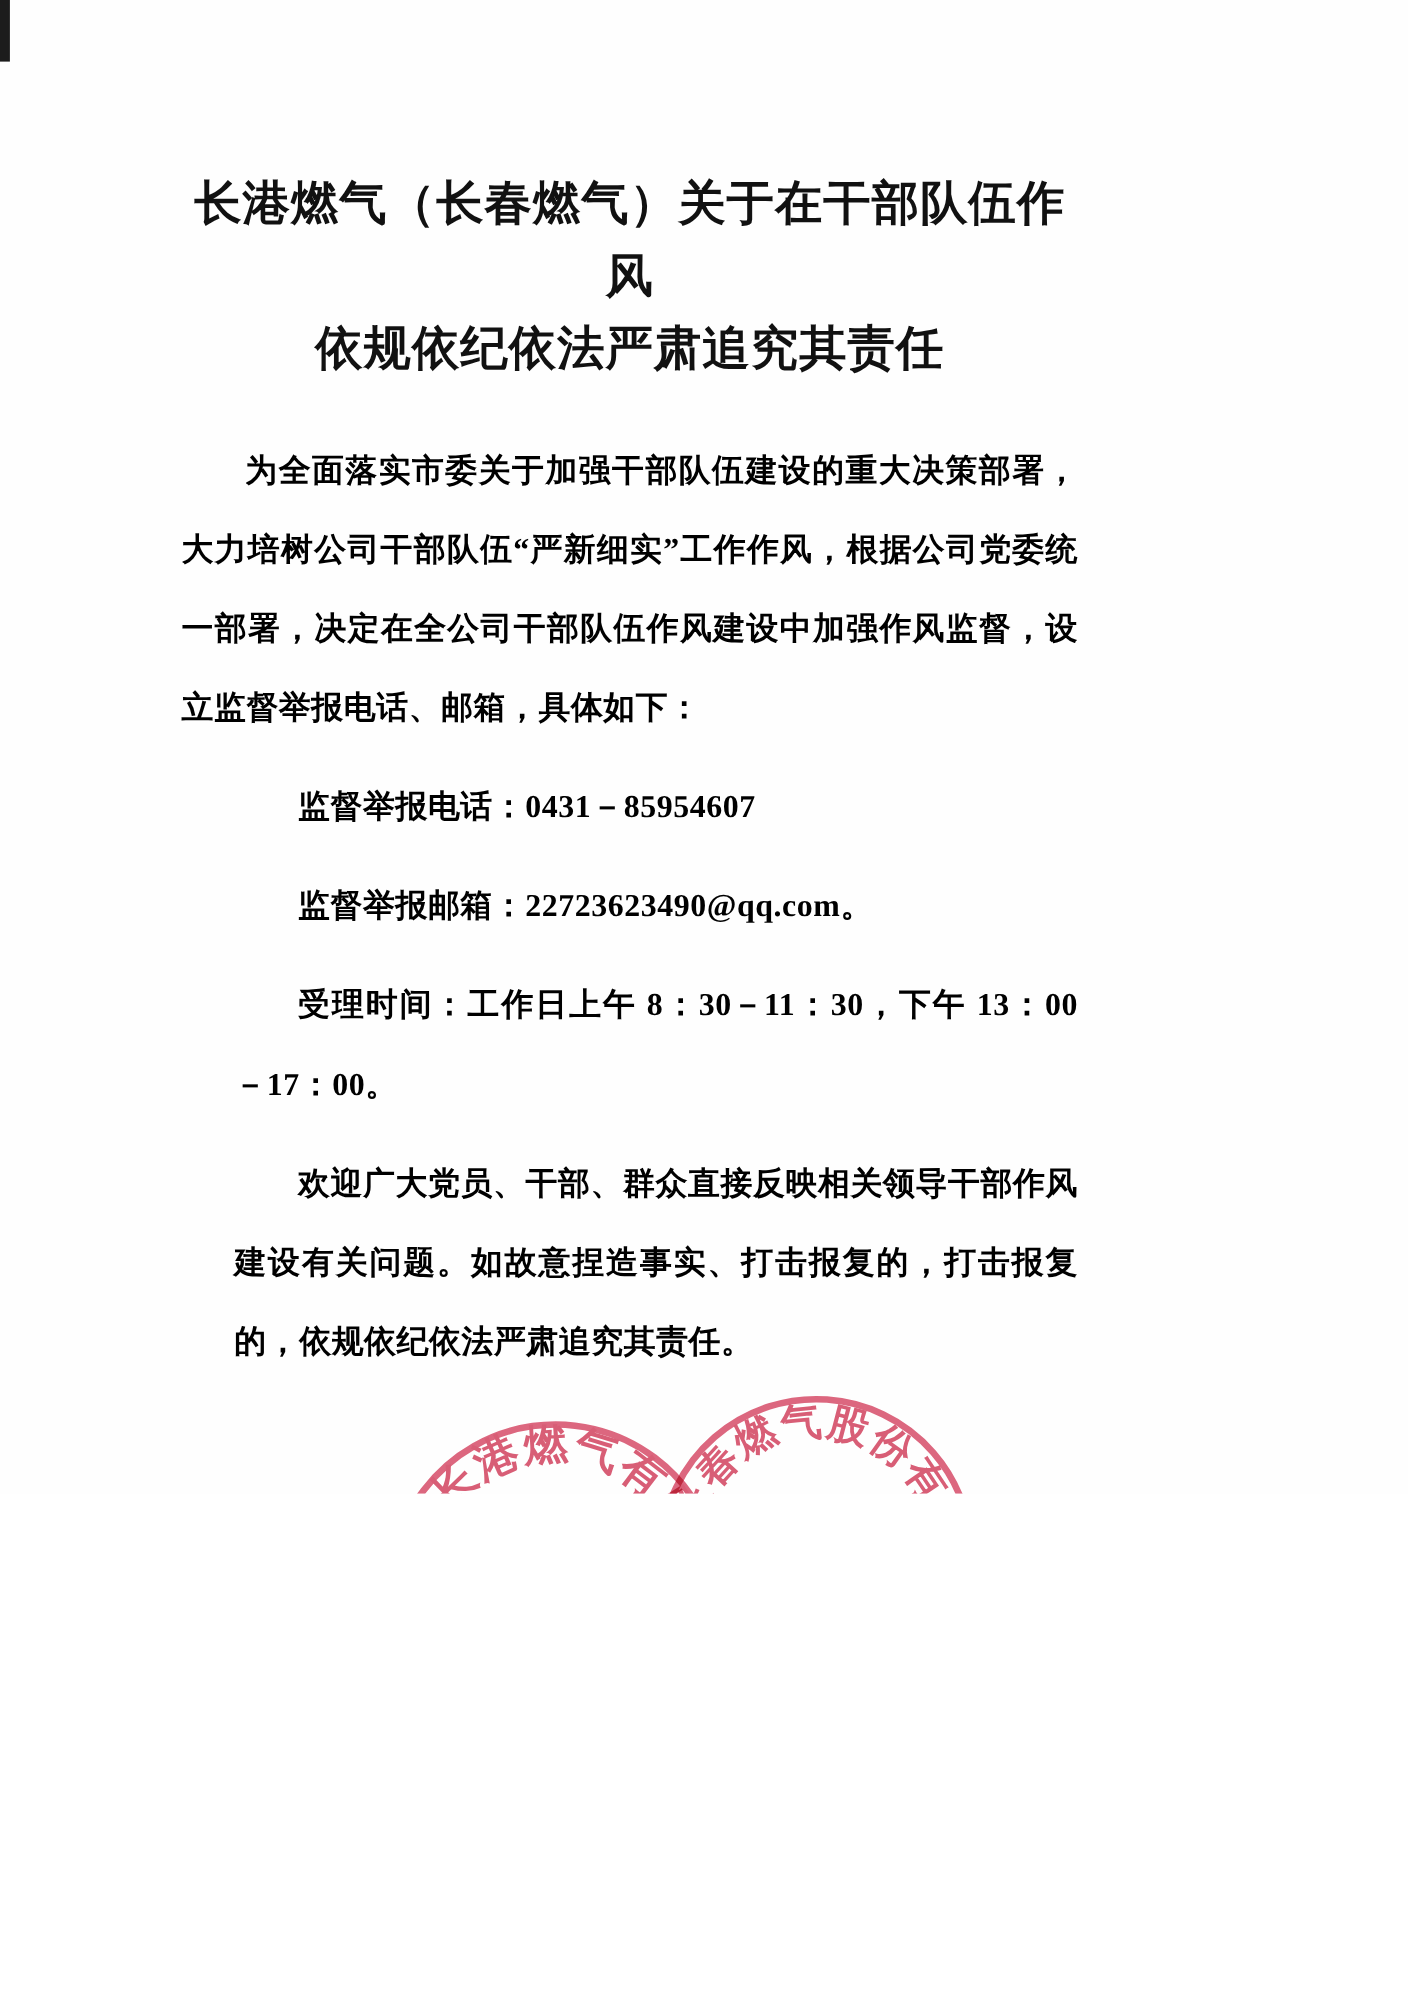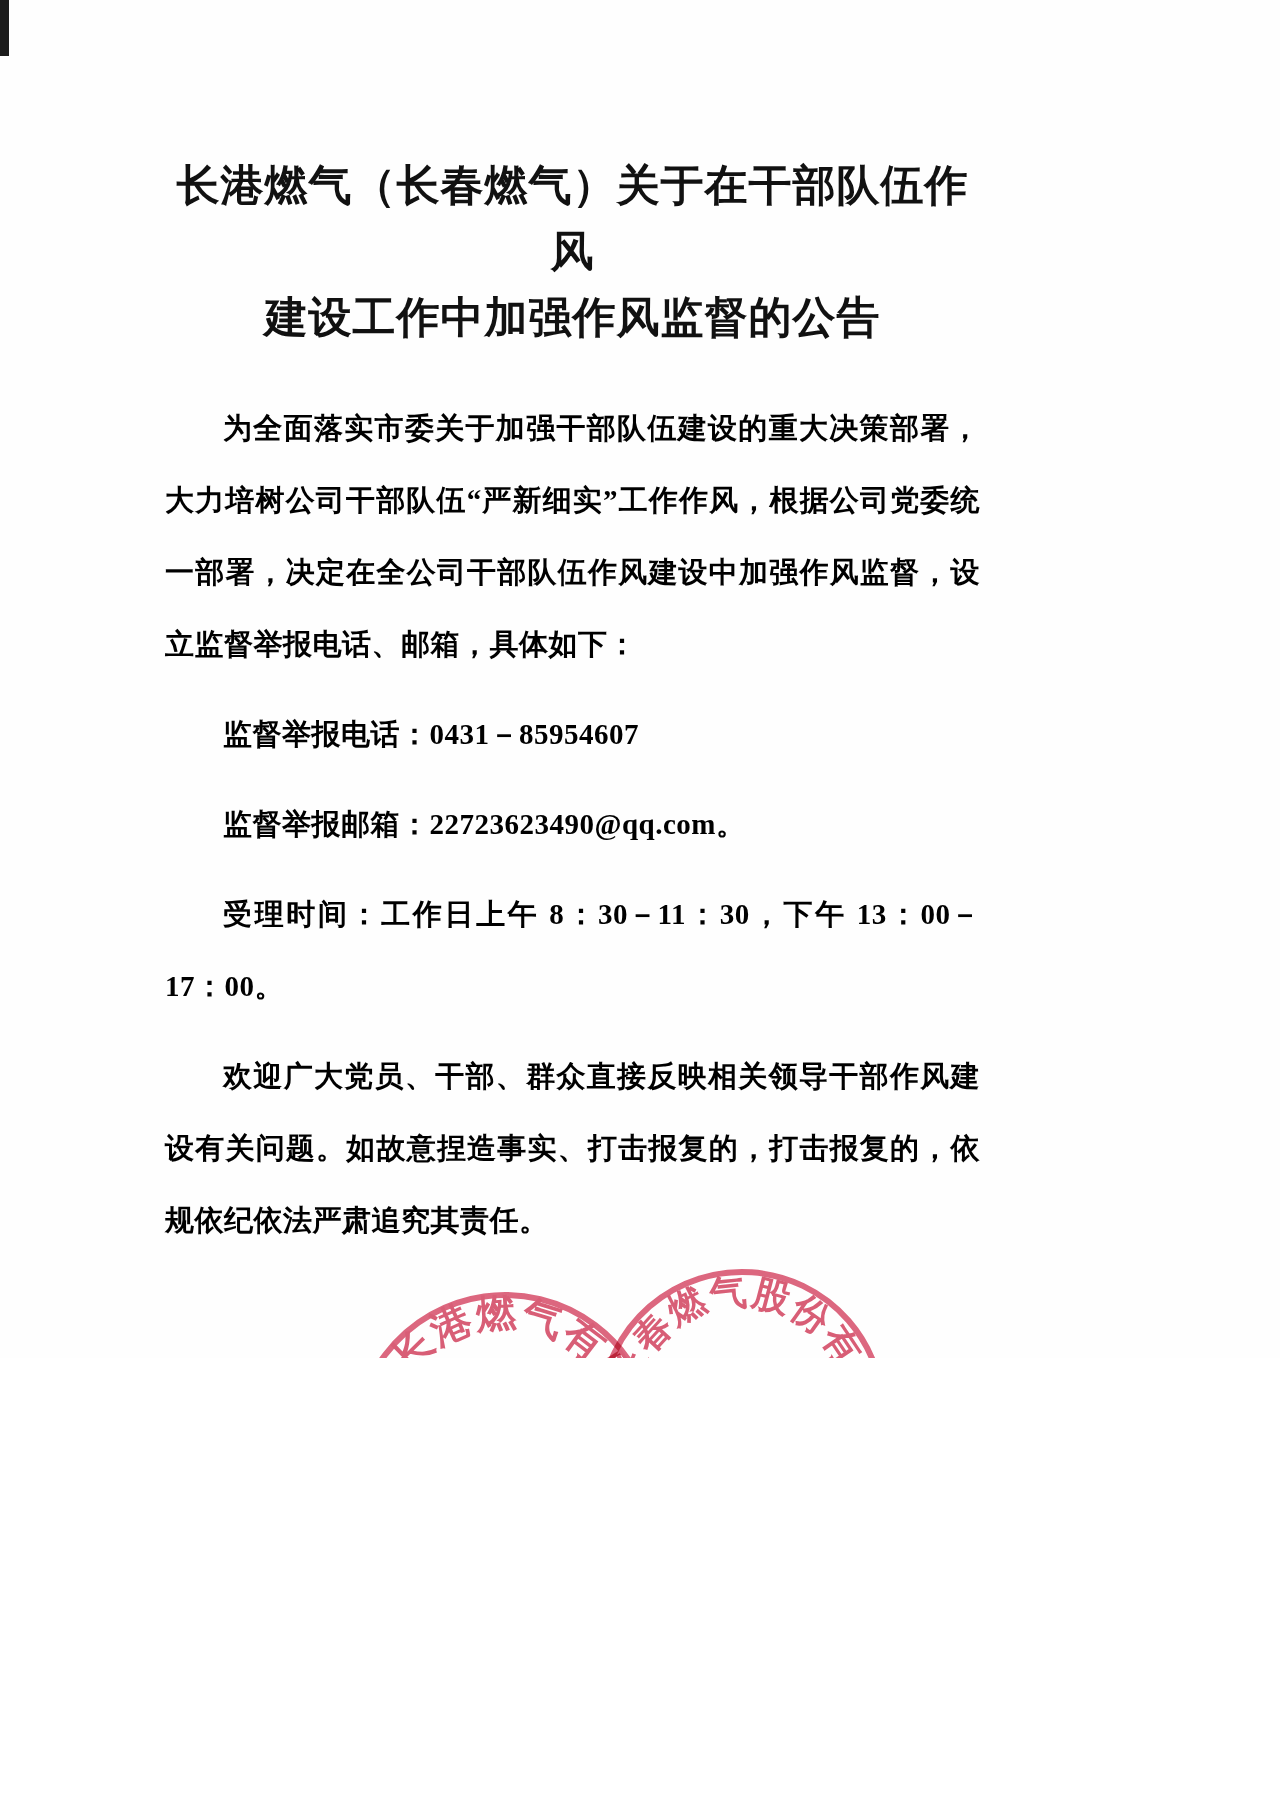--- a/index.html
+++ b/index.html
@@ -38,21 +38,21 @@
   .para {
     margin: 16px 0 0 0;
     font-size: 29px;
     font-weight: bold;
     line-height: 72px;
     letter-spacing: 0.5px;
     text-indent: 58px;
     text-align: justify;
     color: #000000;
   }
-  .para.gap { margin-top: 18px; }
+  .para.gap { margin-top: 18px; margin-left: 48px; }
   .signature {
     position: absolute;
     left: 165px;
     top: 1358px;
     width: 815px;
   }
   .sig-office {
     font-size: 25px;
     font-weight: bold;
     text-align: center;
@@ -97,21 +97,21 @@
 </head>
 <body>
 
 <div class="page">
 
   <div class="scan-artifact"></div>
 
   <div class="content">
     <h1 class="title">
       <span class="tl">长港燃气（长春燃气）关于在干部队伍作风</span>
-      <span class="tl">建设工作中加强作风监督的公告</span>
+      <span class="tl">依规依纪依法严肃追究其责任</span>
     </h1>
 
     <p class="para">为全面落实市委关于加强干部队伍建设的重大决策部署，大力培树公司干部队伍“严新细实”工作作风，根据公司党委统一部署，决定在全公司干部队伍作风建设中加强作风监督，设立监督举报电话、邮箱，具体如下：</p>
     <p class="para gap">监督举报电话：0431－85954607</p>
     <p class="para gap">监督举报邮箱：22723623490@qq.com。</p>
     <p class="para gap">受理时间：工作日上午 8：30－11：30，下午 13：00－17：00。</p>
     <p class="para gap">欢迎广大党员、干部、群众直接反映相关领导干部作风建设有关问题。如故意捏造事实、打击报复的，打击报复的，依规依纪依法严肃追究其责任。</p>
   </div>
 
   <div class="signature">

